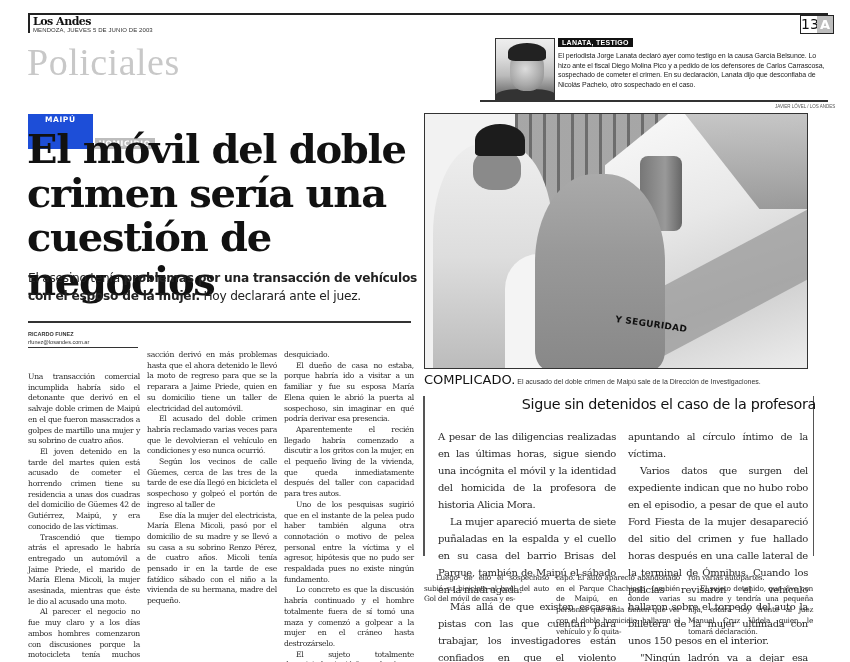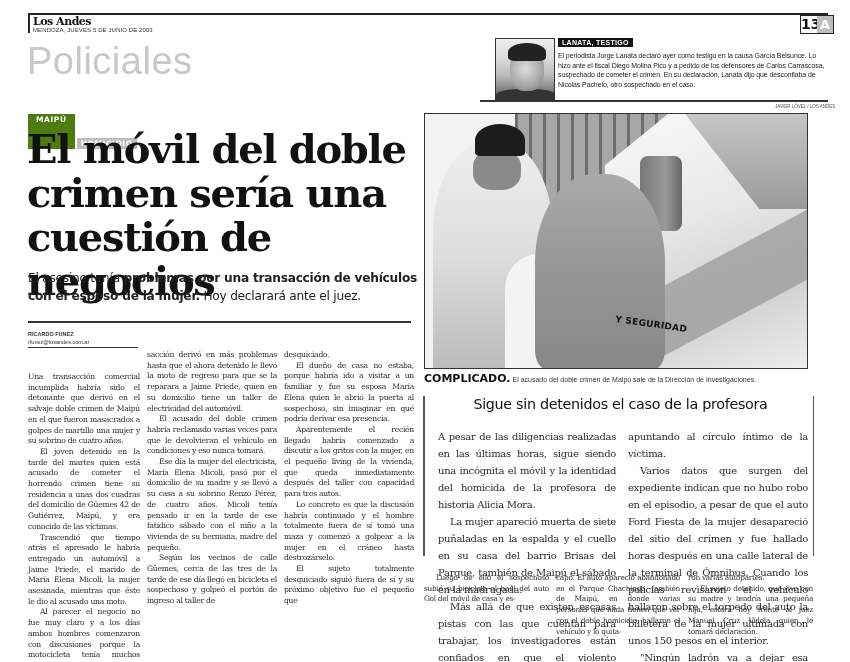--- a/index.html
+++ b/index.html
@@ -3,39 +3,39 @@
 <meta charset="utf-8">
 <style>
   * { box-sizing: border-box; margin: 0; padding: 0; }
   html, body { width: 850px; height: 662px; background: #ffffff; overflow: hidden; }
   body { position: relative; font-family: "DejaVu Serif", serif; color: #1a1a1a; }
 
   .masthead-rule { position: absolute; left: 28px; top: 13px; width: 800px; height: 2px; background: #222; }
   .masthead-tick { position: absolute; left: 28px; top: 13px; width: 2px; height: 20px; background: #222; }
   .paper-name { position: absolute; left: 33px; top: 15px; font-family: "DejaVu Serif", serif; font-weight: bold; font-size: 11px; letter-spacing: -0.5px; color: #111; }
   .dateline { position: absolute; left: 33px; top: 27px; font-family: "Liberation Sans", sans-serif; font-size: 6px; color: #333; letter-spacing: 0.1px; }
-  .section-title { position: absolute; left: 27px; top: 40px; font-family: Liberation Sans, sans-serif; font-size: 38px; color: #c8c8c8; letter-spacing: 0.5px; }
+  .section-title { position: absolute; left: 27px; top: 40px; font-family: Liberation Serif, serif; font-size: 38px; color: #c8c8c8; letter-spacing: 0.5px; }
 
   .page-num { position: absolute; left: 800px; top: 15px; height: 19px; display: flex; border: 1px solid #222; }
-  .page-num .n { width: 16px; font-family: "DejaVu Sans", sans-serif; font-weight: bold; font-size: 14px; line-height: 17px; text-align: center; color: #111; background: #fff; }
+  .page-num .n { width: 16px; font-family: "DejaVu Sans", sans-serif; font-weight: normal; font-size: 14px; line-height: 17px; text-align: center; color: #111; background: #fff; }
   .page-num .l { width: 16px; font-family: "DejaVu Sans", sans-serif; font-weight: bold; font-size: 13px; line-height: 17px; text-align: center; color: #fff; background: #bdbdbd; }
 
   .inset { position: absolute; left: 495px; top: 38px; width: 335px; height: 63px; }
   .inset .photo { position: absolute; left: 0; top: 0; width: 60px; height: 63px; border: 1px solid #333; background: linear-gradient(180deg, #eee 0%, #ddd 30%, #bbb 60%, #555 100%); overflow: hidden; }
   .inset .photo .head { position: absolute; left: 14px; top: 8px; width: 34px; height: 44px; border-radius: 45% 45% 40% 40%; background: radial-gradient(circle at 45% 50%, #ddd 0%, #aaa 55%, #777 100%); }
   .inset .photo .hair { position: absolute; left: 12px; top: 4px; width: 38px; height: 18px; border-radius: 50% 50% 20% 20%; background: #222; }
   .inset .photo .shoulders { position: absolute; left: -2px; top: 50px; width: 64px; height: 20px; border-radius: 40% 40% 0 0; background: #333; }
   .inset .kicker { position: absolute; left: 63px; top: 0; background: #111; color: #fff; font-family: "Liberation Sans", sans-serif; font-weight: bold; font-size: 7px; padding: 1px 4px; letter-spacing: 0.3px; }
   .inset .text { position: absolute; left: 63px; top: 13px; width: 268px; font-family: "Liberation Sans", sans-serif; font-size: 7px; line-height: 9.6px; color: #222; letter-spacing: -0.1px; }
   .inset-rule { position: absolute; left: 480px; top: 100px; width: 348px; height: 2px; background: #333; }
 
   .photo-credit-top { position: absolute; left: 775px; top: 104px; font-family: "Liberation Sans", sans-serif; font-size: 4.5px; color: #555; }
 
   .kicker-row { position: absolute; left: 28px; top: 114px; display: flex; gap: 2px; }
-  .kicker-row .k1 { background: #4d7c0f; color: #fff; font-family: "DejaVu Sans", sans-serif; font-weight: bold; font-size: 7.5px; padding: 1px 8px; letter-spacing: 0.6px; }
+  .kicker-row .k1 { background: #1d4ed8; color: #fff; font-family: "DejaVu Sans", sans-serif; font-weight: bold; font-size: 7.5px; padding: 1px 17px; letter-spacing: 0.6px; }
   .kicker-row .k2 { background: #bdbdbd; color: #fff; font-family: "DejaVu Sans", sans-serif; font-weight: bold; font-size: 7.5px; padding: 1px 4px; letter-spacing: 0.6px; margin-top: 24px; }
 
   .headline { position: absolute; left: 27px; top: 127px; width: 395px; font-family: "DejaVu Serif", serif; font-size: 40px; line-height: 44px; color: #111; letter-spacing: -1.3px; }
   .deck { position: absolute; left: 28px; top: 270px; width: 390px; font-family: "DejaVu Sans", sans-serif; font-size: 12.2px; line-height: 17.5px; color: #222; letter-spacing: -0.25px; }
   .deck b { font-weight: bold; }
   .deck-rule { position: absolute; left: 28px; top: 321px; width: 383px; height: 2px; background: #333; }
 
   .byline { position: absolute; left: 28px; top: 331px; font-family: "Liberation Sans", sans-serif; font-size: 5.5px; font-weight: bold; color: #333; }
   .byline-email { position: absolute; left: 28px; top: 339px; font-family: "Liberation Sans", sans-serif; font-size: 5.5px; color: #333; }
   .byline-rule { position: absolute; left: 28px; top: 347px; width: 110px; height: 1px; background: #333; }
@@ -54,24 +54,24 @@
   .photo-main .mirror { position: absolute; left: 215px; top: 42px; width: 42px; height: 75px; border-radius: 8px; background: linear-gradient(90deg, #777, #999 60%, #666); }
   .photo-main .stripe { position: absolute; left: 160px; top: 150px; width: 240px; height: 70px; background: #9a9a9a; transform: skewY(-28deg); opacity: 0.75; }
   .photo-main .officer { position: absolute; left: 8px; top: 30px; width: 120px; height: 226px; background: linear-gradient(180deg, #eee 0%, #ddd 50%, #bbb 100%); border-radius: 40% 40% 0 0; }
   .photo-main .officer-hat { position: absolute; left: 50px; top: 10px; width: 50px; height: 32px; background: #1c1c1c; border-radius: 50% 50% 10% 10%; }
   .photo-main .officer-face { position: absolute; left: 48px; top: 36px; width: 48px; height: 40px; background: #8a8a8a; border-radius: 40%; }
   .photo-main .suspect { position: absolute; left: 110px; top: 60px; width: 130px; height: 196px; background: linear-gradient(180deg, #aaa 0%, #999 40%, #888 100%); border-radius: 45% 45% 10% 10%; }
   .photo-main .shirt { position: absolute; left: 80px; top: 140px; width: 110px; height: 116px; background: #f4f4f4; border-radius: 30% 30% 0 0; }
   .photo-main .van-text { position: absolute; left: 190px; top: 205px; font-family: "DejaVu Sans", sans-serif; font-weight: bold; font-size: 9px; color: #111; transform: rotate(8deg); letter-spacing: 0.3px; }
 
   .caption { position: absolute; left: 424px; top: 372px; width: 390px; font-family: "Liberation Sans", sans-serif; font-size: 7px; color: #333; }
-  .caption b { font-family: "DejaVu Sans", sans-serif; font-weight: bold; font-size: 11px; color: #111; }
+  .caption b { font-family: "DejaVu Sans", sans-serif; font-weight: normal; font-size: 13px; color: #111; }
 
   .box { position: absolute; left: 423px; top: 396px; width: 391px; height: 160px; border-left: 2px solid #555; border-right: 1px solid #555; }
-  .box-title { position: absolute; left: 0; top: 0; width: 391px; text-align: center; font-family: "DejaVu Sans", sans-serif; font-size: 14.3px; color: #111; letter-spacing: -0.3px; }
+  .box-title { position: absolute; left: 0; top: 0; width: 391px; text-align: right; font-family: "DejaVu Sans", sans-serif; font-size: 14.3px; color: #111; letter-spacing: -0.3px; }
   .bcol { position: absolute; font-family: "DejaVu Serif", serif; font-size: 10px; line-height: 17px; color: #2a2a2a; text-align: justify; letter-spacing: -0.3px; }
   .bcol p { text-indent: 12px; }
   .bcol p.first { text-indent: 0; }
   .bcol1 { left: 13px; top: 32px; width: 178px; }
   .bcol2 { left: 203px; top: 32px; width: 180px; }
 
   .lcol { position: absolute; top: 573px; font-family: "DejaVu Serif", serif; font-size: 7.4px; line-height: 10.7px; color: #2a2a2a; text-align: justify; letter-spacing: -0.3px; }
   .lcol p { text-indent: 12px; }
   .lcol p.first { text-indent: 0; }
   .lcol1 { left: 424px; width: 125px; }
@@ -117,28 +117,29 @@
 
 <div class="col col1">
   <p class="first">Una transacción comercial incumplida habría sido el detonante que derivó en el salvaje doble crimen de Maipú en el que fueron masacrados a golpes de martillo una mujer y su sobrino de cuatro años.</p>
   <p>El joven detenido en la tarde del martes quien está acusado de cometer el horrendo crimen tiene su residencia a unas dos cuadras del domicilio de Güemes 42 de Gutiérrez, Maipú, y era conocido de las víctimas.</p>
   <p>Trascendió que tiempo atrás el apresado le habría entregado un automóvil a Jaime Priede, el marido de María Elena Micoli, la mujer asesinada, mientras que éste le dio al acusado una moto.</p>
   <p>Al parecer el negocio no fue muy claro y a los días ambos hombres comenzaron con discusiones porque la motocicleta tenía muchos problemas mecánicos.</p>
   <p>La fuente explicó que la tran-</p>
 </div>
 <div class="col col2">
   <p class="first">sacción derivó en más problemas hasta que el ahora detenido le llevó la moto de regreso para que se la reparara a Jaime Priede, quien en su domicilio tiene un taller de electricidad del automóvil.</p>
-  <p>El acusado del doble crimen habría reclamado varias veces para que le devolvieran el vehículo en condiciones y eso nunca tomará.</p>
+  <p>El acusado del doble crimen habría reclamado varias veces para que le devolvieran el vehículo en condiciones y eso nunca ocurrió.</p>
+  <p>Según los vecinos de calle Güemes, cerca de las tres de la tarde de ese día llegó en bicicleta el sospechoso y golpeó el portón de ingreso al taller de</p>
   <p>Ese día la mujer del electricista, María Elena Micoli, pasó por el domicilio de su madre y se llevó a su casa a su sobrino Renzo Pérez, de cuatro años. Micoli tenía pensado ir en la tarde de ese fatídico sábado con el niño a la vivienda de su hermana, madre del pequeño.</p>
-  <p>Según los vecinos de calle Güemes, cerca de las tres de la tarde de ese día llegó en bicicleta el sospechoso y golpeó el portón de ingreso al taller de</p>
 </div>
 <div class="col col3">
   <p class="first">desquiciado.</p>
   <p>El dueño de casa no estaba, porque habría ido a visitar a un familiar y fue su esposa María Elena quien le abrió la puerta al sospechoso, sin imaginar en qué podría derivar esa presencia.</p>
   <p>Aparentemente el recién llegado habría comenzado a discutir a los gritos con la mujer, en el pequeño living de la vivienda, que queda inmediatamente después del taller con capacidad para tres autos.</p>
+  <p>Uno de los pesquisas sugirió que en el instante de la pelea pudo haber también alguna otra connotación o motivo de pelea personal entre la víctima y el agresor, hipótesis que no pudo ser respaldada pues no existe ningún fundamento.</p>
   <p>Lo concreto es que la discusión habría continuado y el hombre totalmente fuera de sí tomó una maza y comenzó a golpear a la mujer en el cráneo hasta destrozárselo.</p>
   <p>El sujeto totalmente desquiciado siguió fuera de sí y su próximo objetivo fue el pequeño que</p>
 </div>
 
 <div class="photo-main">
   <div class="bg-garage"></div>
   <div class="van"></div>
   <div class="windshield"></div>
   <div class="stripe"></div>
   <div class="mirror"></div>

